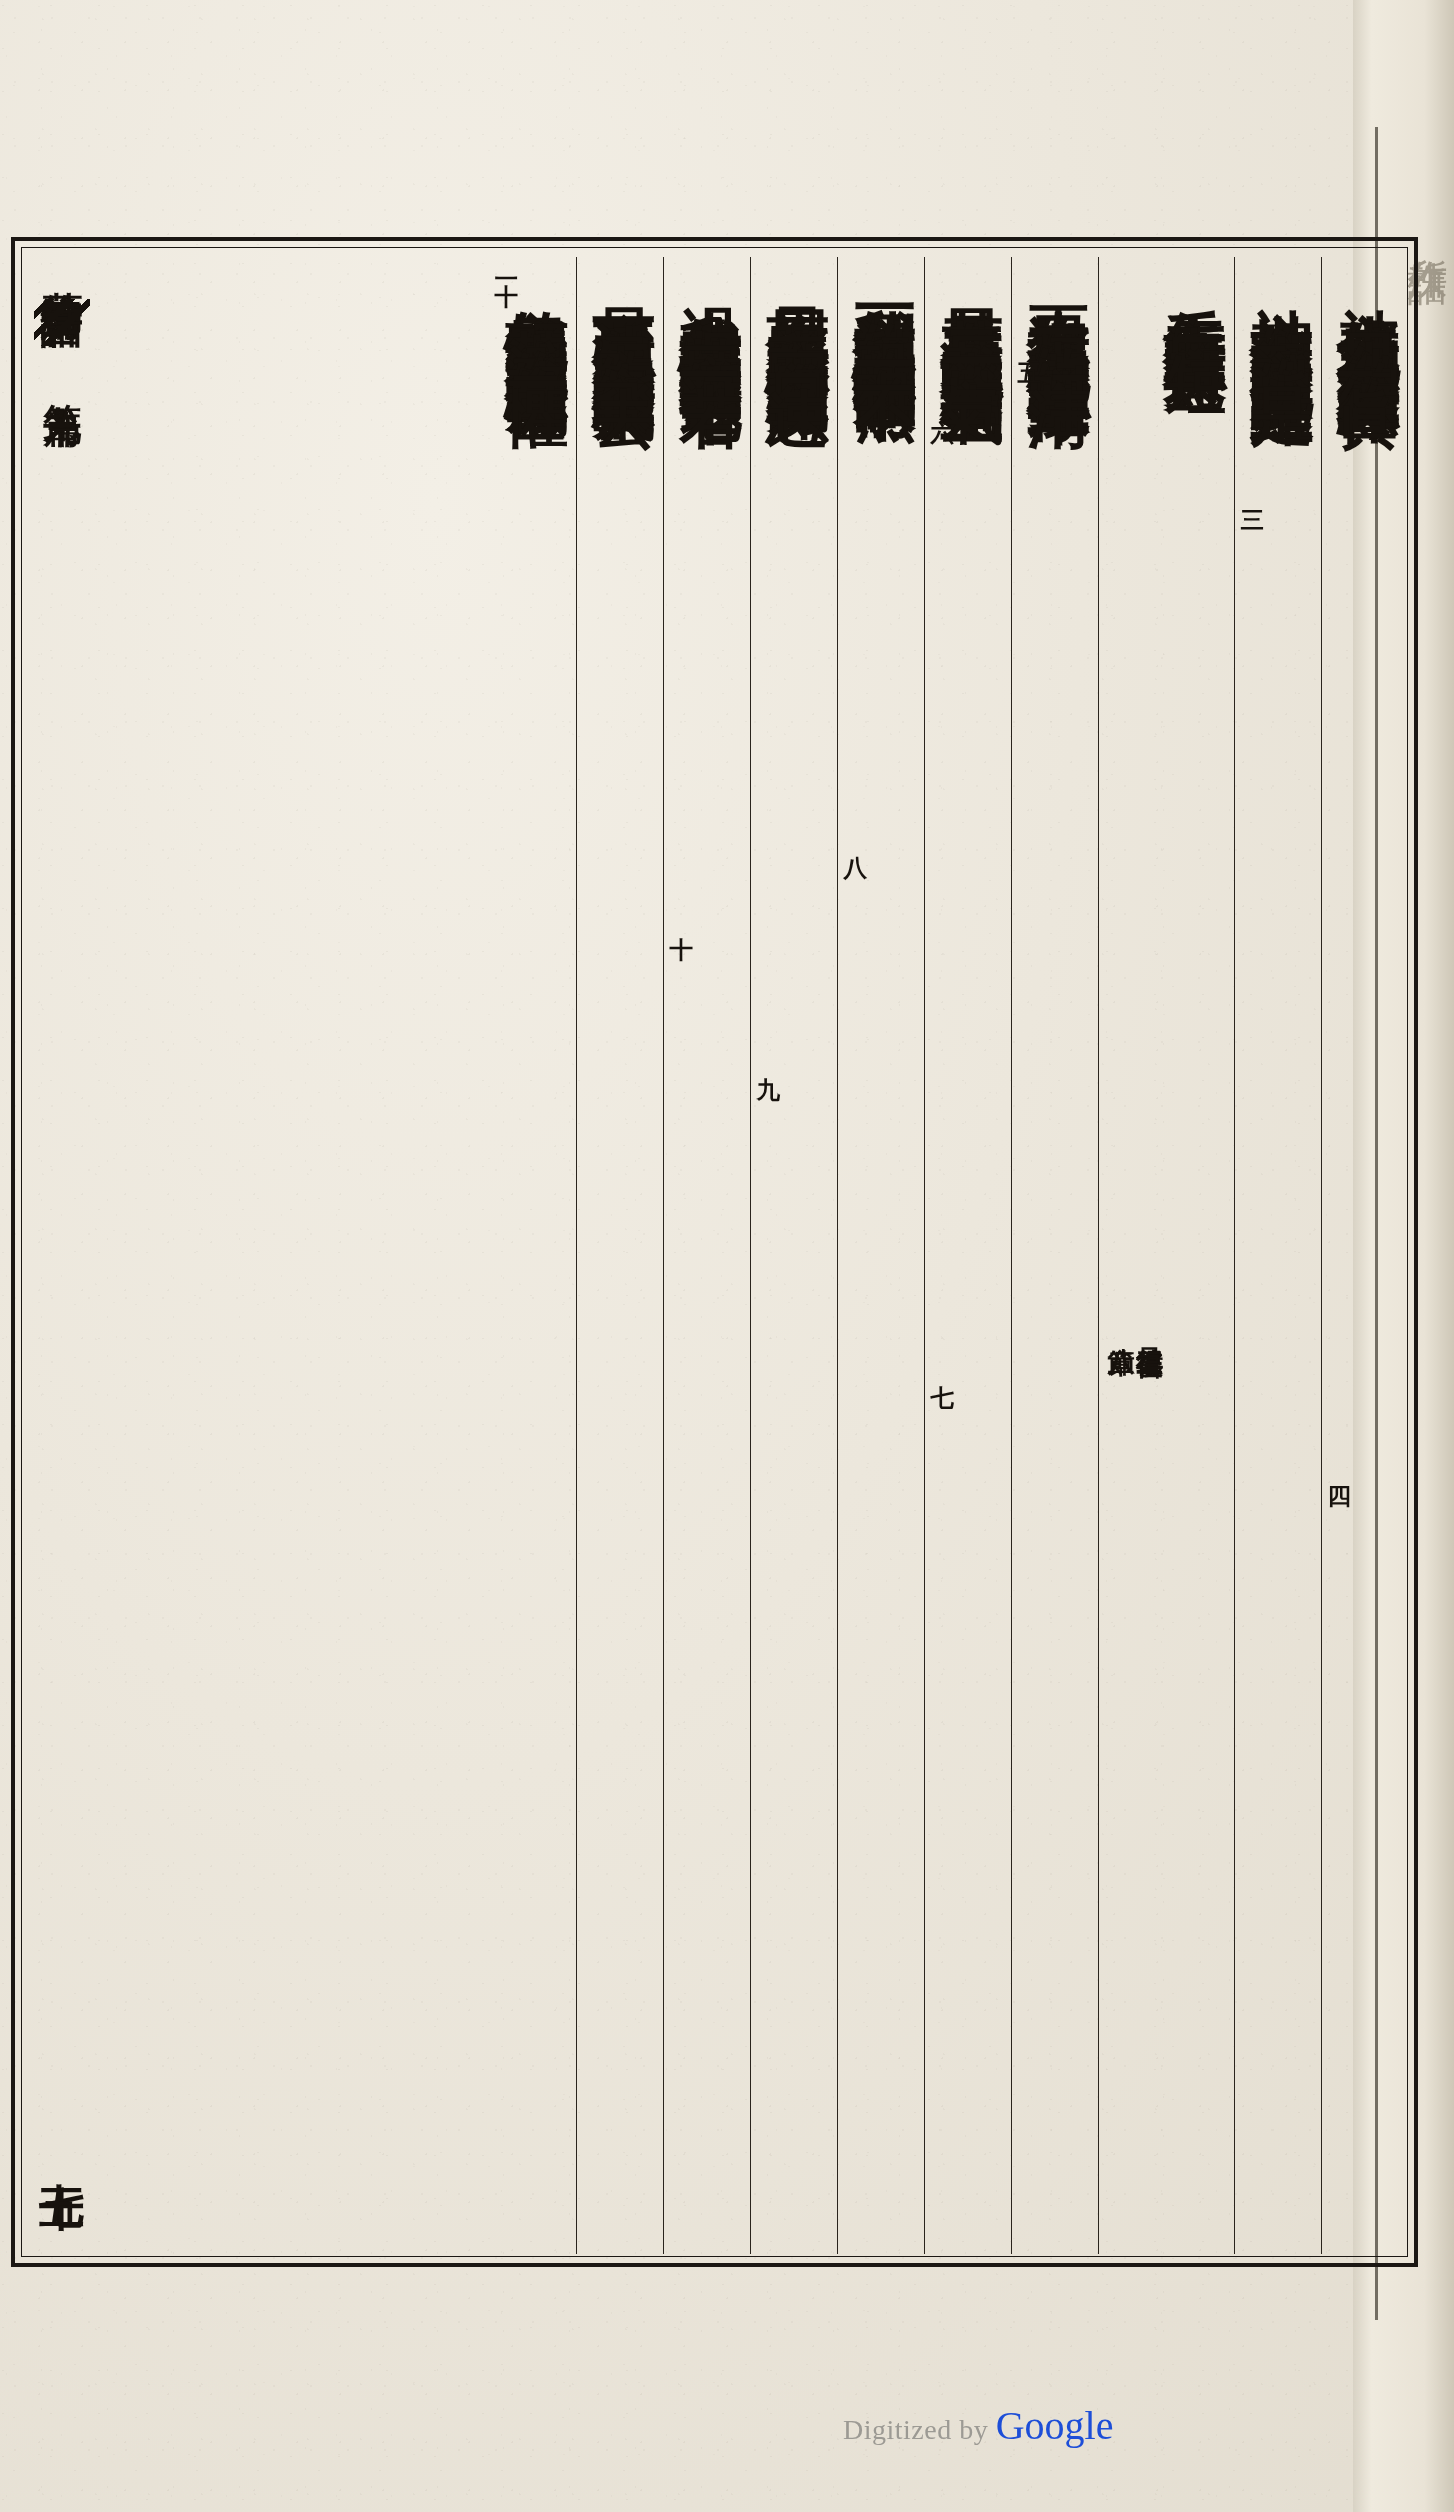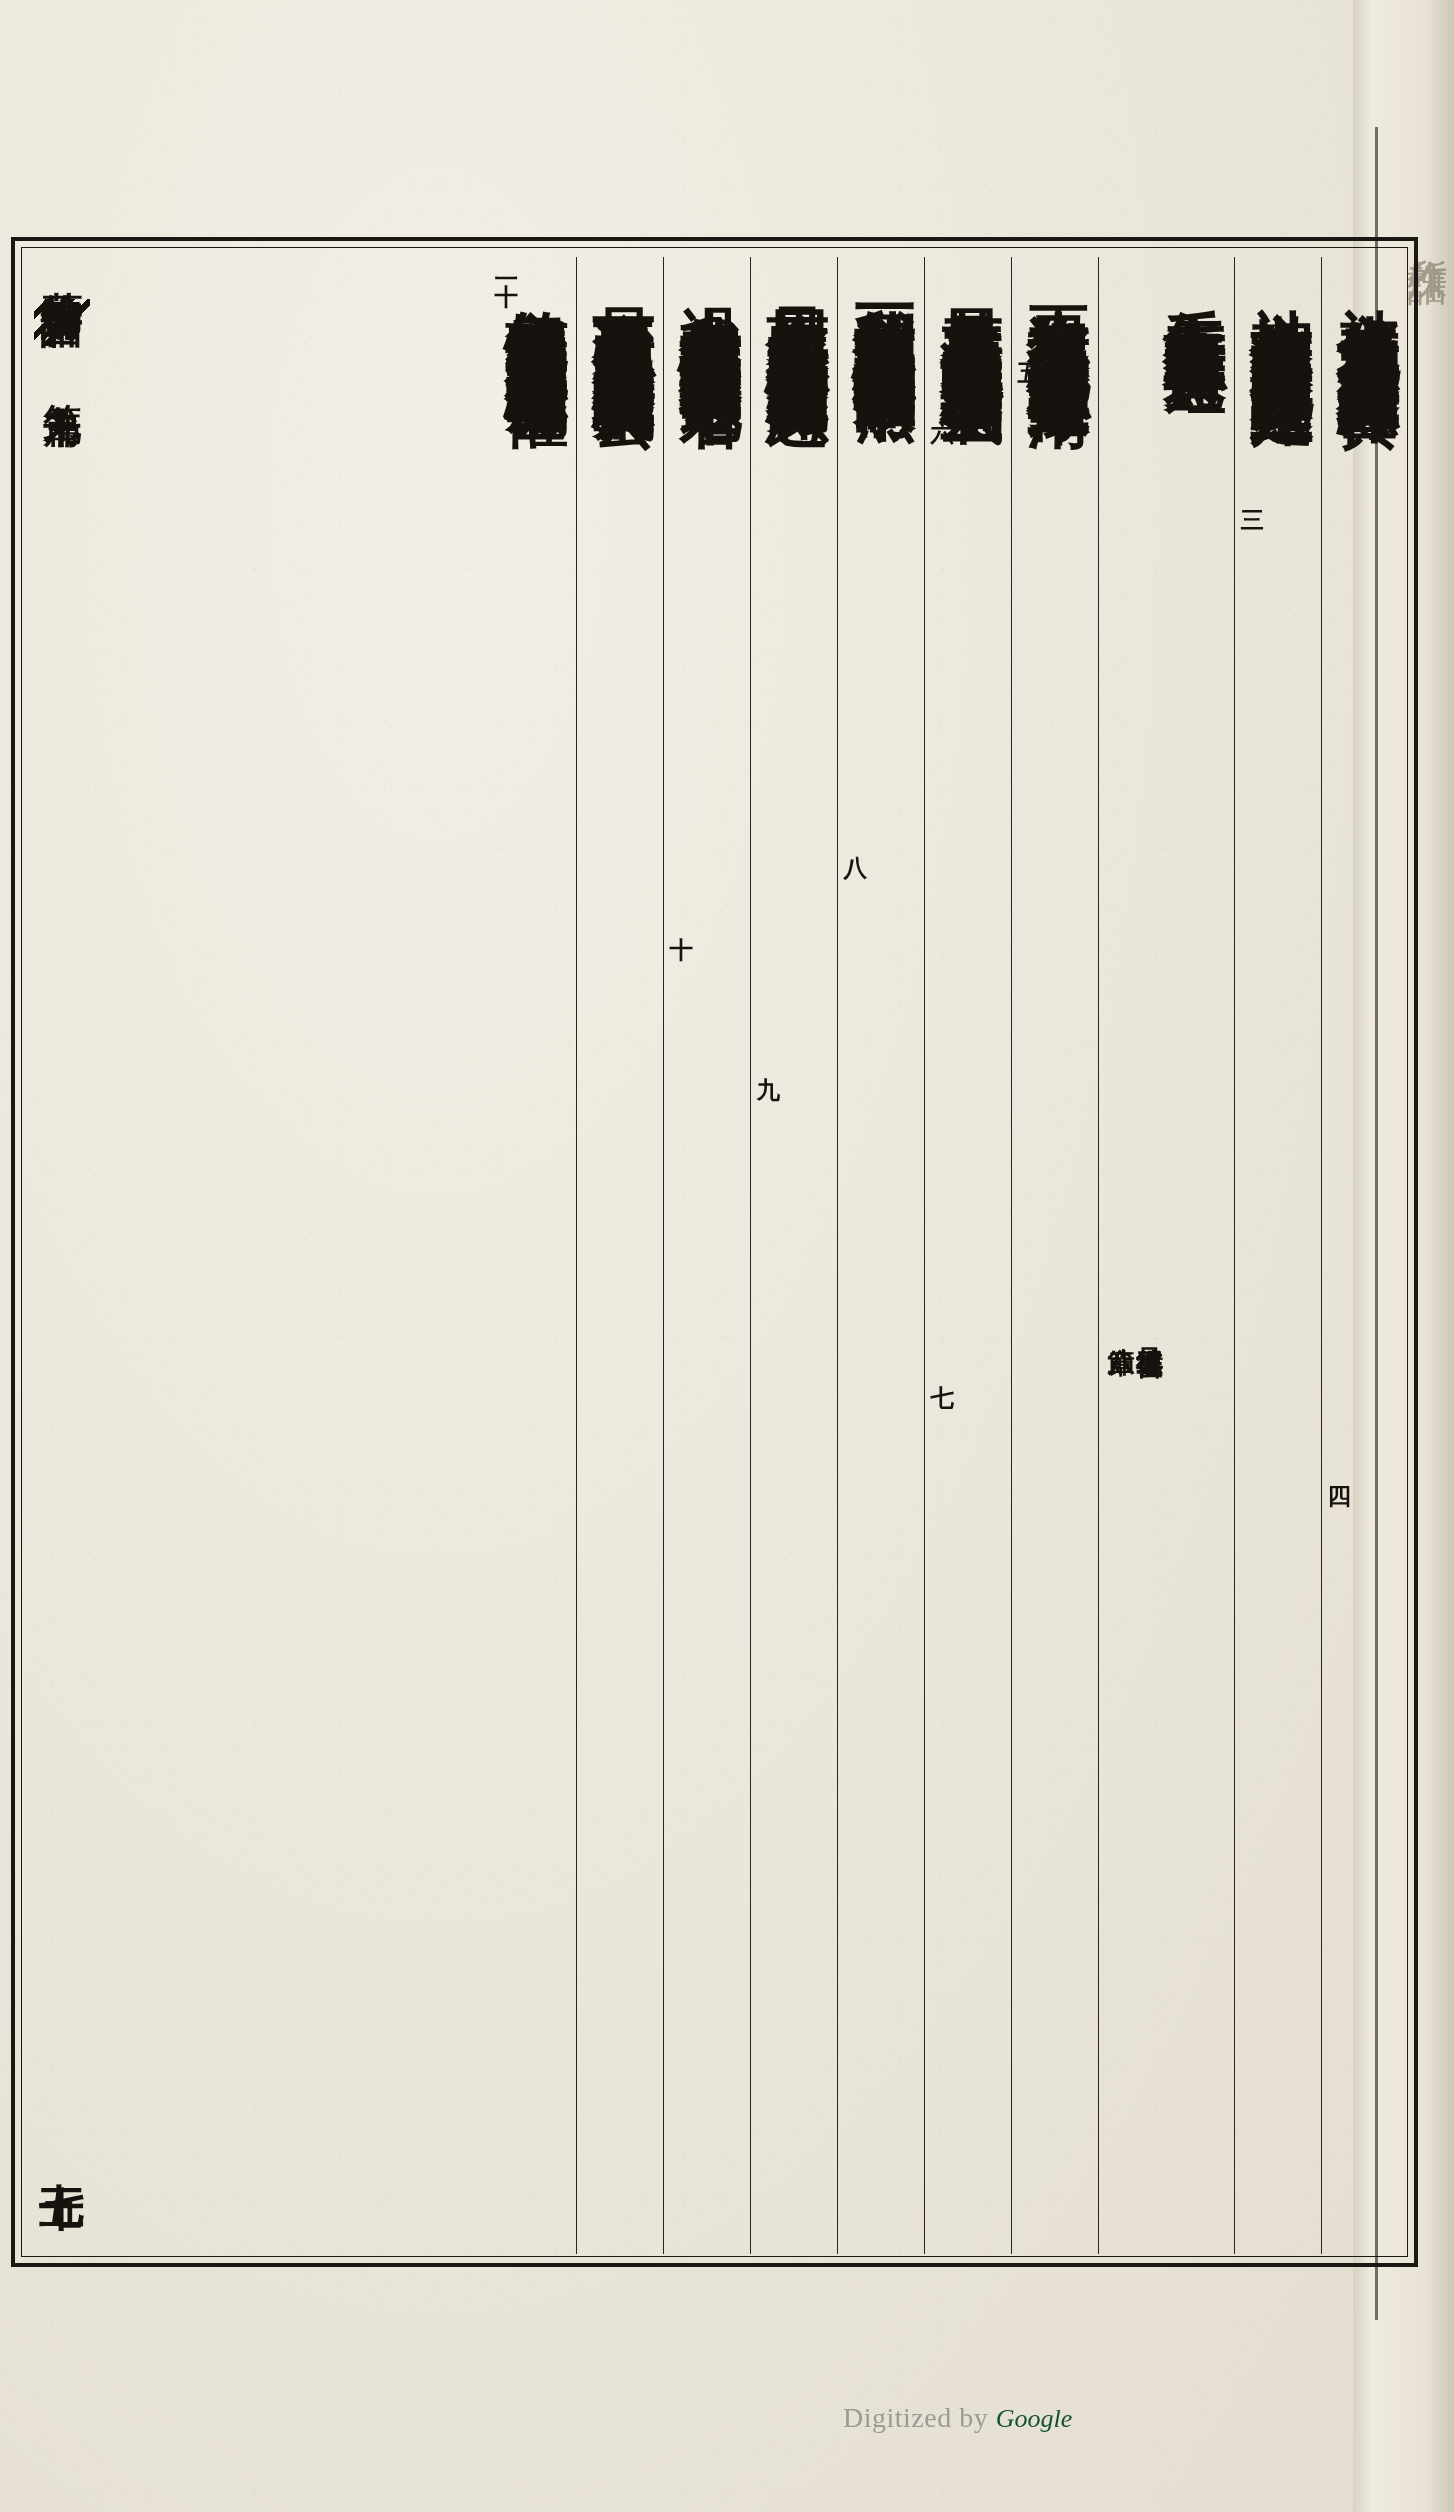--- a/index.html
+++ b/index.html
@@ -200,24 +200,23 @@
     position: absolute;
     left: 843px;
     top: 2402px;
     font-family: "Liberation Serif", serif;
     font-size: 28px;
     color: #9c9a94;
     letter-spacing: 0.5px;
     white-space: nowrap;
   }
   #digitized .g-logo {
-    font-size: 26px;
-    color: #14532d;
+    font-size: 40px;
+    color: #1d4ed8;
     letter-spacing: 0;
-    font-style: italic;
   }
 </style>
 </head>
 <body>
 
 <div id="page"></div>
 <div id="grain"></div>
 
 <div id="next-page">
   <div class="edge-line"></div>

